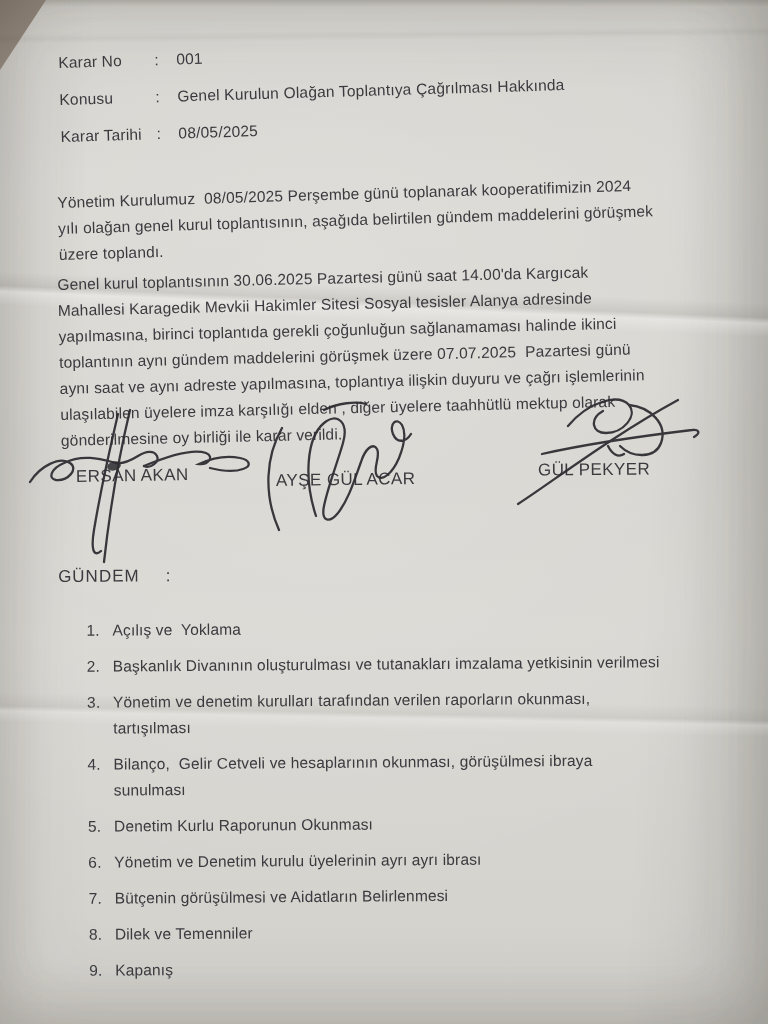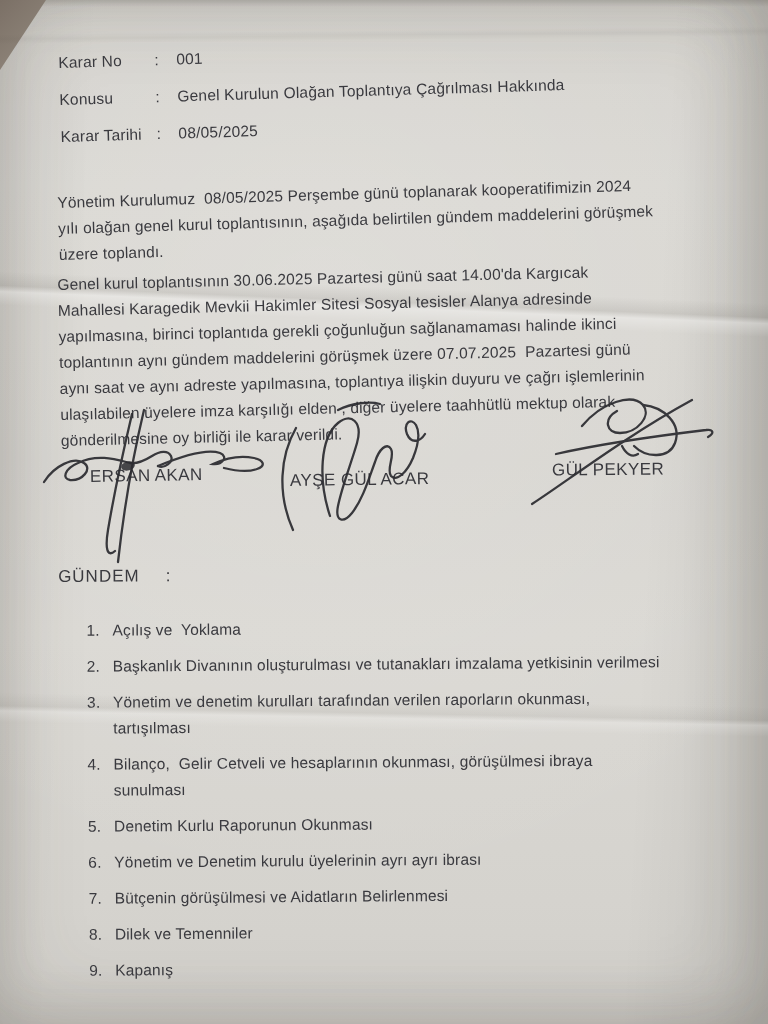--- a/index.html
+++ b/index.html
@@ -54,21 +54,21 @@
   .meta-label{min-width:96px;}
   .meta-colon{width:22px;text-align:left;}
   .meta-value{flex:1;}
   .para{
     position:absolute;font-size:15.5px;line-height:26px;letter-spacing:0.15px;
     white-space:pre-wrap;width:680px;
   }
   .para-1{left:57px;top:190px;transform:rotate(-1.7deg);transform-origin:0 0;}
   .para-2{left:57px;top:272px;transform:rotate(-1.35deg);transform-origin:0 0;}
   
-  .sig-zone{position:absolute;left:14px;top:380px;width:732px;height:220px;padding-left:16px;}
+  .sig-zone{position:absolute;left:0;top:380px;width:732px;height:220px;padding-left:16px;}
   .sig-svg{position:absolute;z-index:3;}
   .sig-ersan{left:22px;top:26px;}
   .sig-ayse{left:258px;top:14px;}
   .sig-gul{left:512px;top:8px;}
   .sig-name{
     position:absolute;z-index:2;font-size:17px;letter-spacing:0.4px;color:#3a3a3f;white-space:nowrap;
   }
   .name-ersan{left:76px;top:86px;transform:rotate(-1deg);}
   .name-ayse{left:276px;top:90px;transform:rotate(-0.8deg);}
   .name-gul{left:538px;top:80px;transform:rotate(-0.6deg);}

